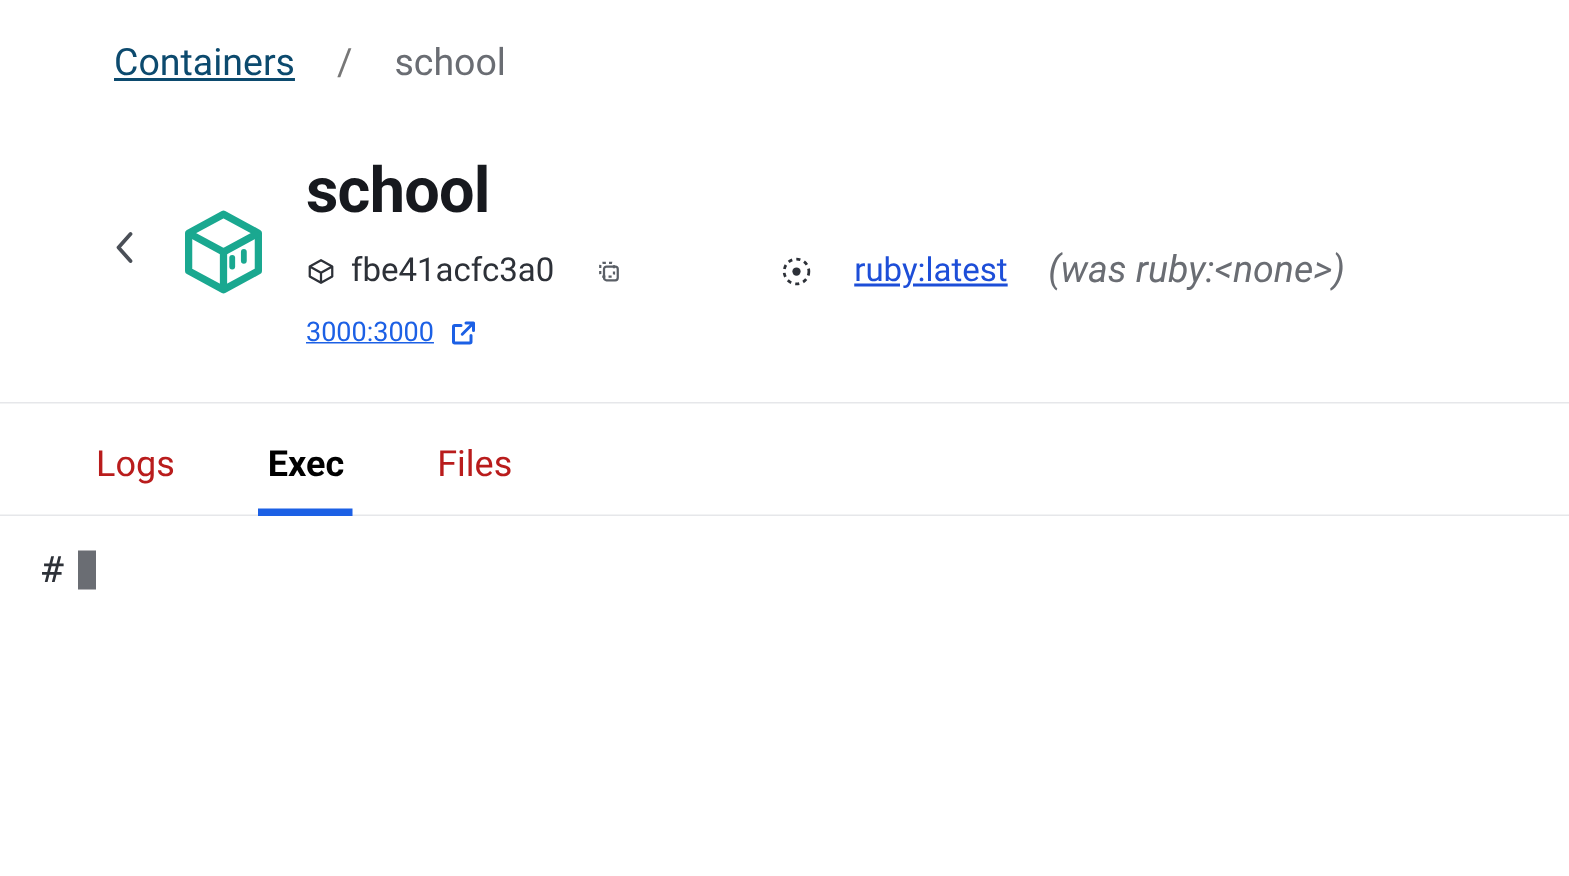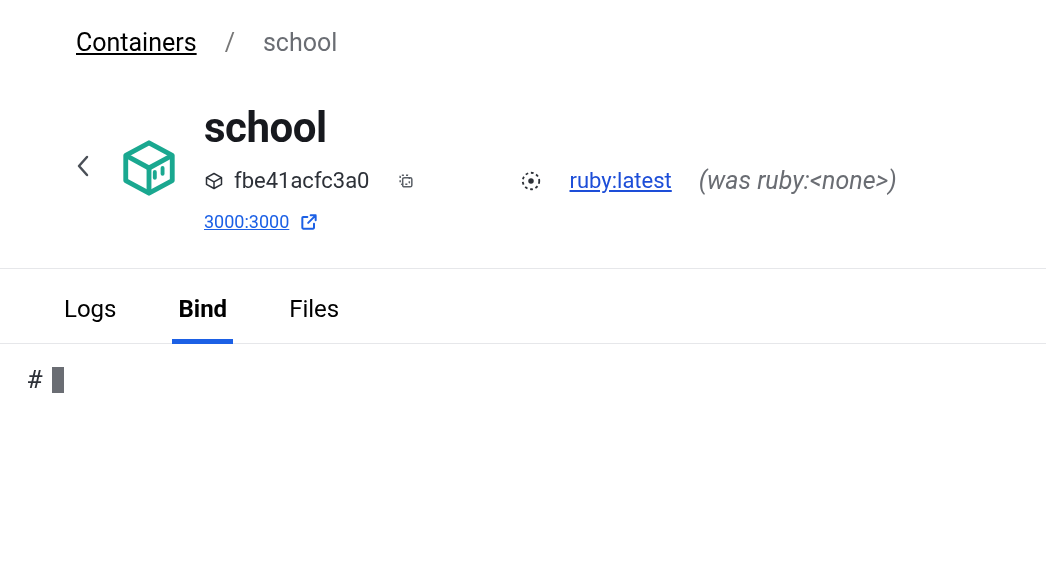--- a/index.html
+++ b/index.html
@@ -12,21 +12,21 @@
     overflow: hidden;
   }
   .breadcrumb {
     display: flex;
     align-items: center;
     gap: 28px;
     padding: 28px 0 0 76px;
     font-size: 25px;
   }
   .breadcrumb a {
-    color: #000000;
+    color: #0c4a6e;
     text-decoration: underline;
   }
   .breadcrumb .sep { color: #777; }
   .breadcrumb .current { color: #6a6d73; }
   .header-row {
     display: flex;
     align-items: center;
     padding: 46px 0 32px 72px;
     gap: 24px;
   }
@@ -83,21 +83,21 @@
   }
   .tabs {
     display: flex;
     gap: 62px;
     padding: 26px 0 0 64px;
     font-size: 24px;
     border-bottom: 1px solid #e6e7ea;
   }
   .tab {
     padding-bottom: 20px;
-    color: #000000;
+    color: #b91c1c;
     cursor: pointer;
     position: relative;
   }
   .tab.active {
     font-weight: 700;
     color: #000;
   }
   .tab.active::after {
     content: "";
     position: absolute;
@@ -184,20 +184,20 @@
           </svg>
       </span>
     </div>
   </div>
 </div>
 
 <div class="hr"></div>
 
 <div class="tabs">
   <div class="tab">Logs</div>
-  <div class="tab active">Bind</div>
+  <div class="tab active">Exec</div>
   <div class="tab">Files</div>
 </div>
 
 <div class="terminal">
   <span>#</span>
   <span class="cursor"></span>
 </div>
 
 </body></html>

